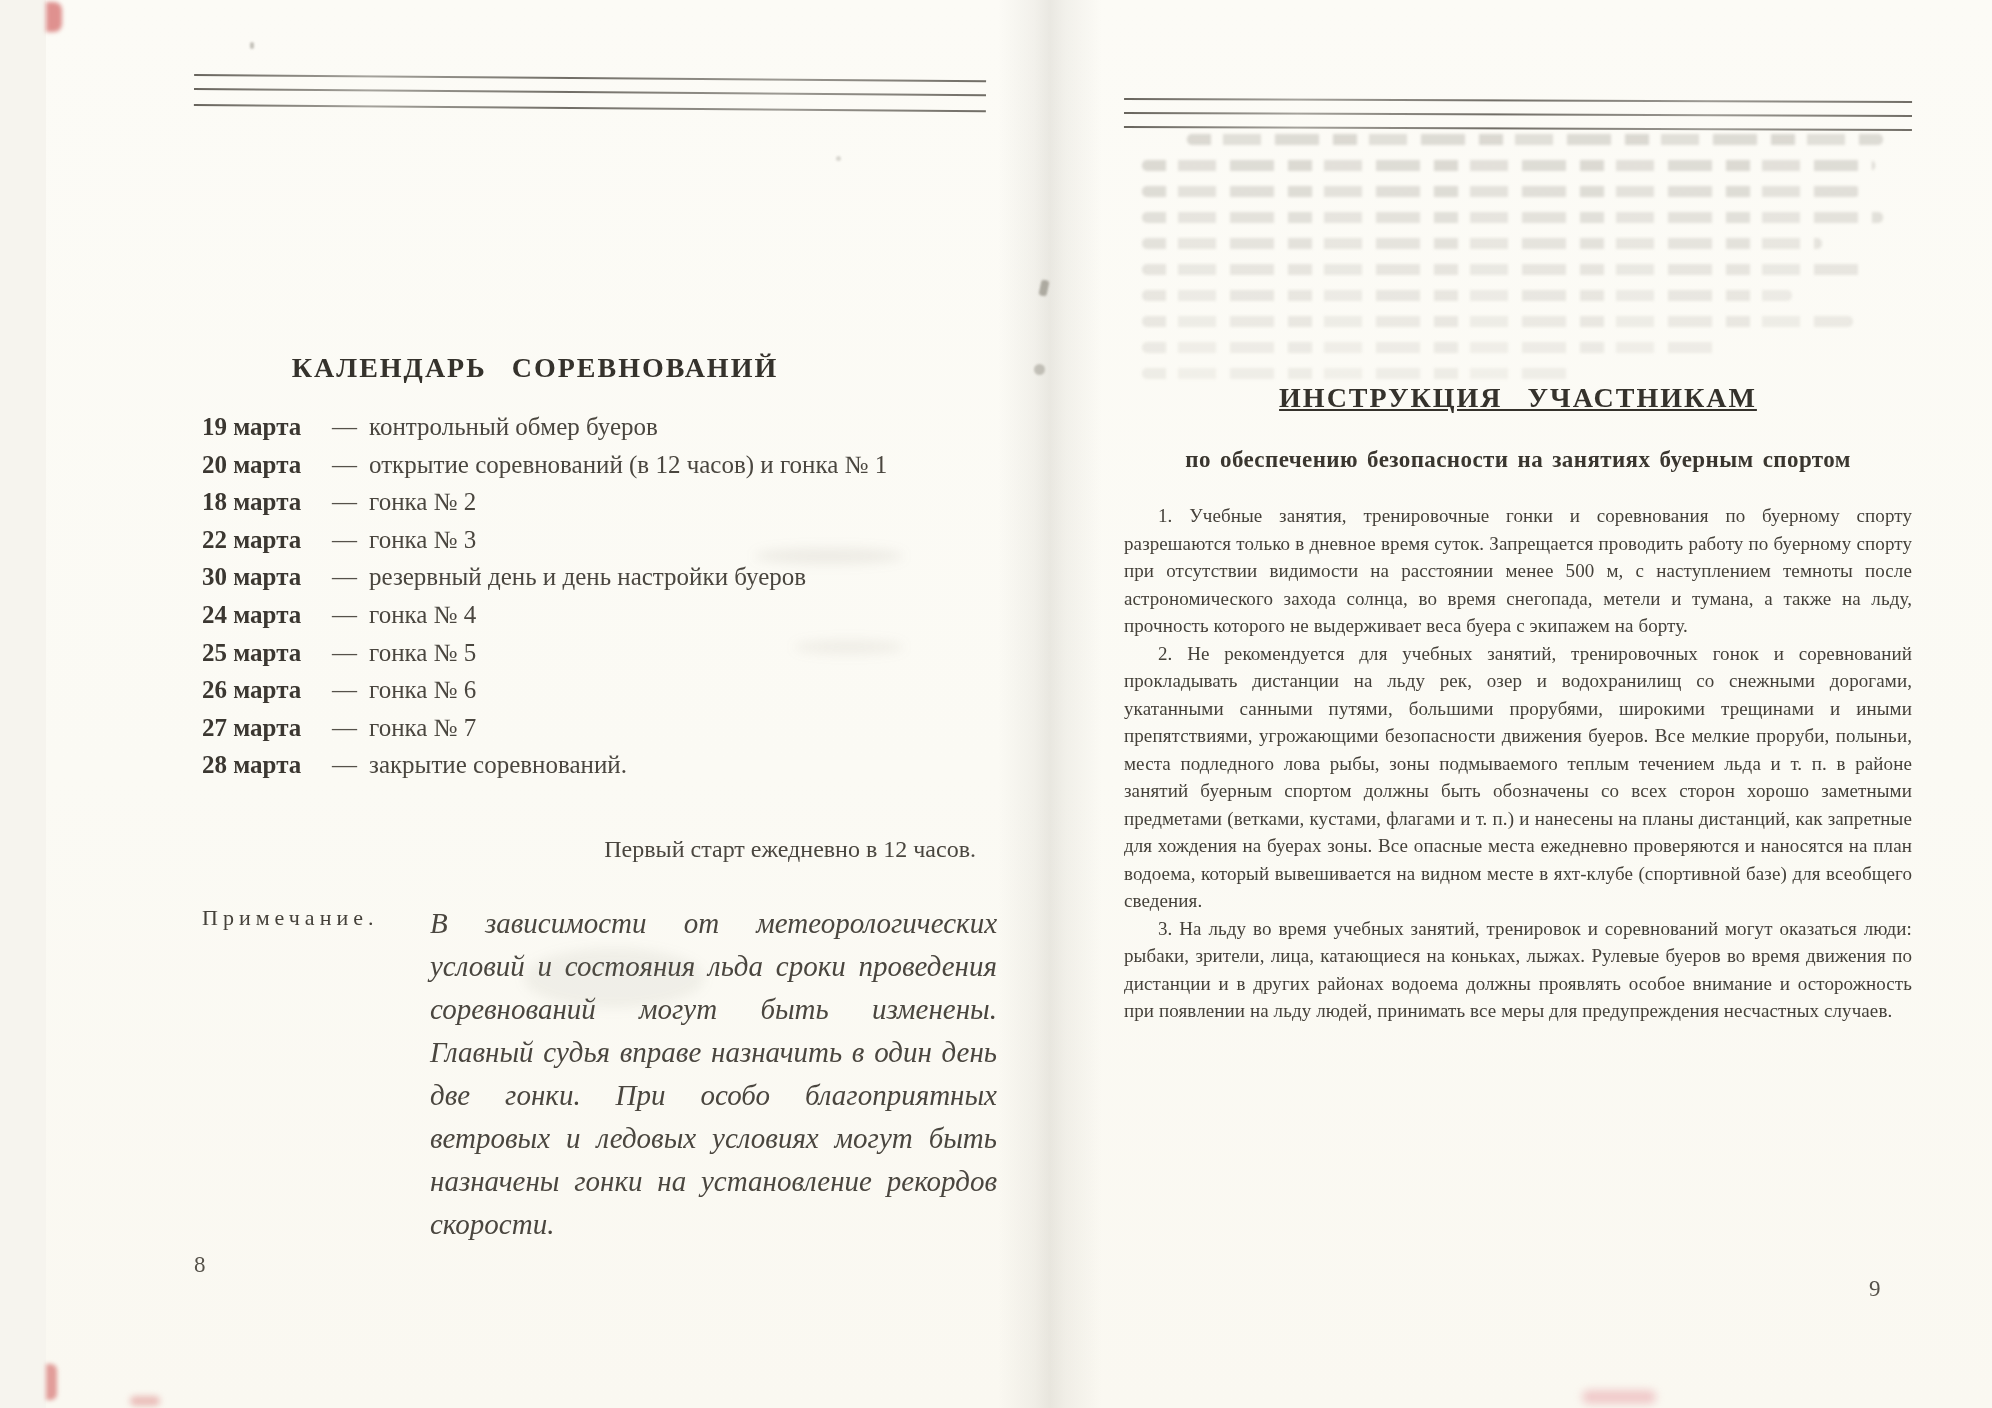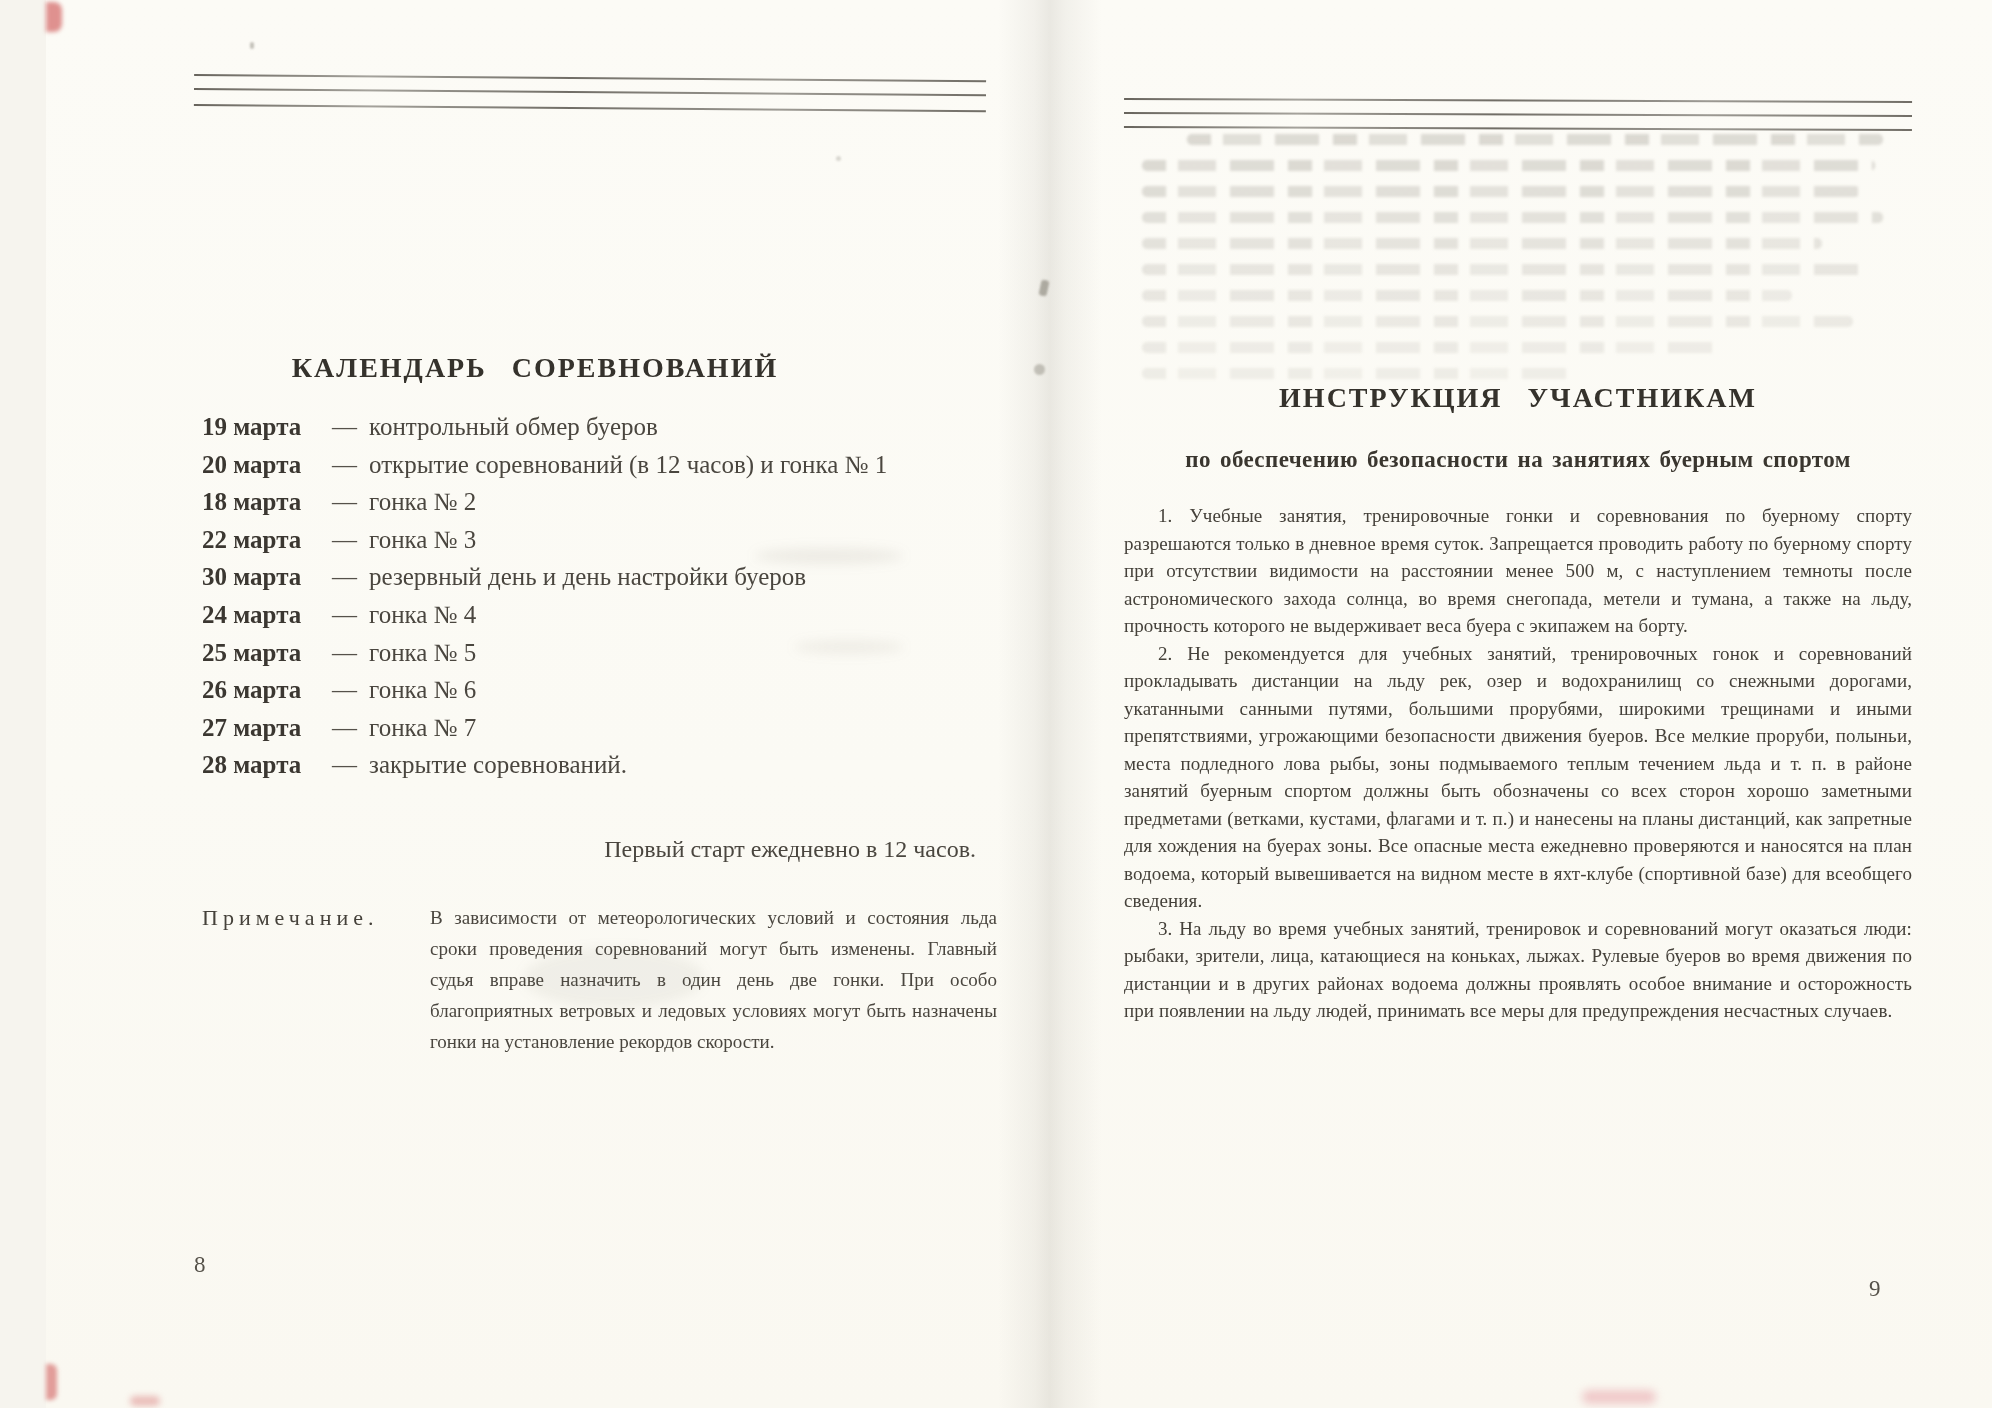--- a/index.html
+++ b/index.html
@@ -32,21 +32,21 @@
   .rule-left .ln:nth-child(3){margin-top:14px;}
 
   
   .doc-title{
     position:absolute;width:100%;
     text-align:center;font-weight:bold;
     font-size:28px;letter-spacing:2px;word-spacing:16px;
     color:#35322c;
   }
   .title-left{top:352px;transform:translateX(-55px);}
-  .title-right{top:382px;}
+  .title-right{top:382px;text-decoration:underline;}
   .subtitle{
     position:absolute;top:447px;width:100%;
     text-align:center;font-weight:bold;
     font-size:23px;letter-spacing:.4px;word-spacing:3px;
     color:#3a362f;
   }
 
   
   .calendar{position:absolute;top:408px;left:8px;width:780px;}
   .cal-row{
@@ -65,22 +65,22 @@
 
   
   .note{position:absolute;top:902px;left:8px;width:795px;display:flex;}
   .note-label{
     flex:0 0 228px;
     font-size:22px;letter-spacing:5px;color:#45413a;
     line-height:31px;
   }
   .note-text{
     flex:1;
-    font-size:19px;line-height:31px;
-    text-align:justify;color:#4a463f;
+    font-size:29px;line-height:43px;
+    text-align:justify;color:#4a463f;font-style:italic;
   }
 
   
   .body-copy{position:absolute;top:502px;left:0;width:788px;}
   .body-copy p{
     margin:0;
     font-size:19px;line-height:27.5px;
     text-align:justify;text-indent:34px;
     color:#45413a;letter-spacing:.1px;
   }

